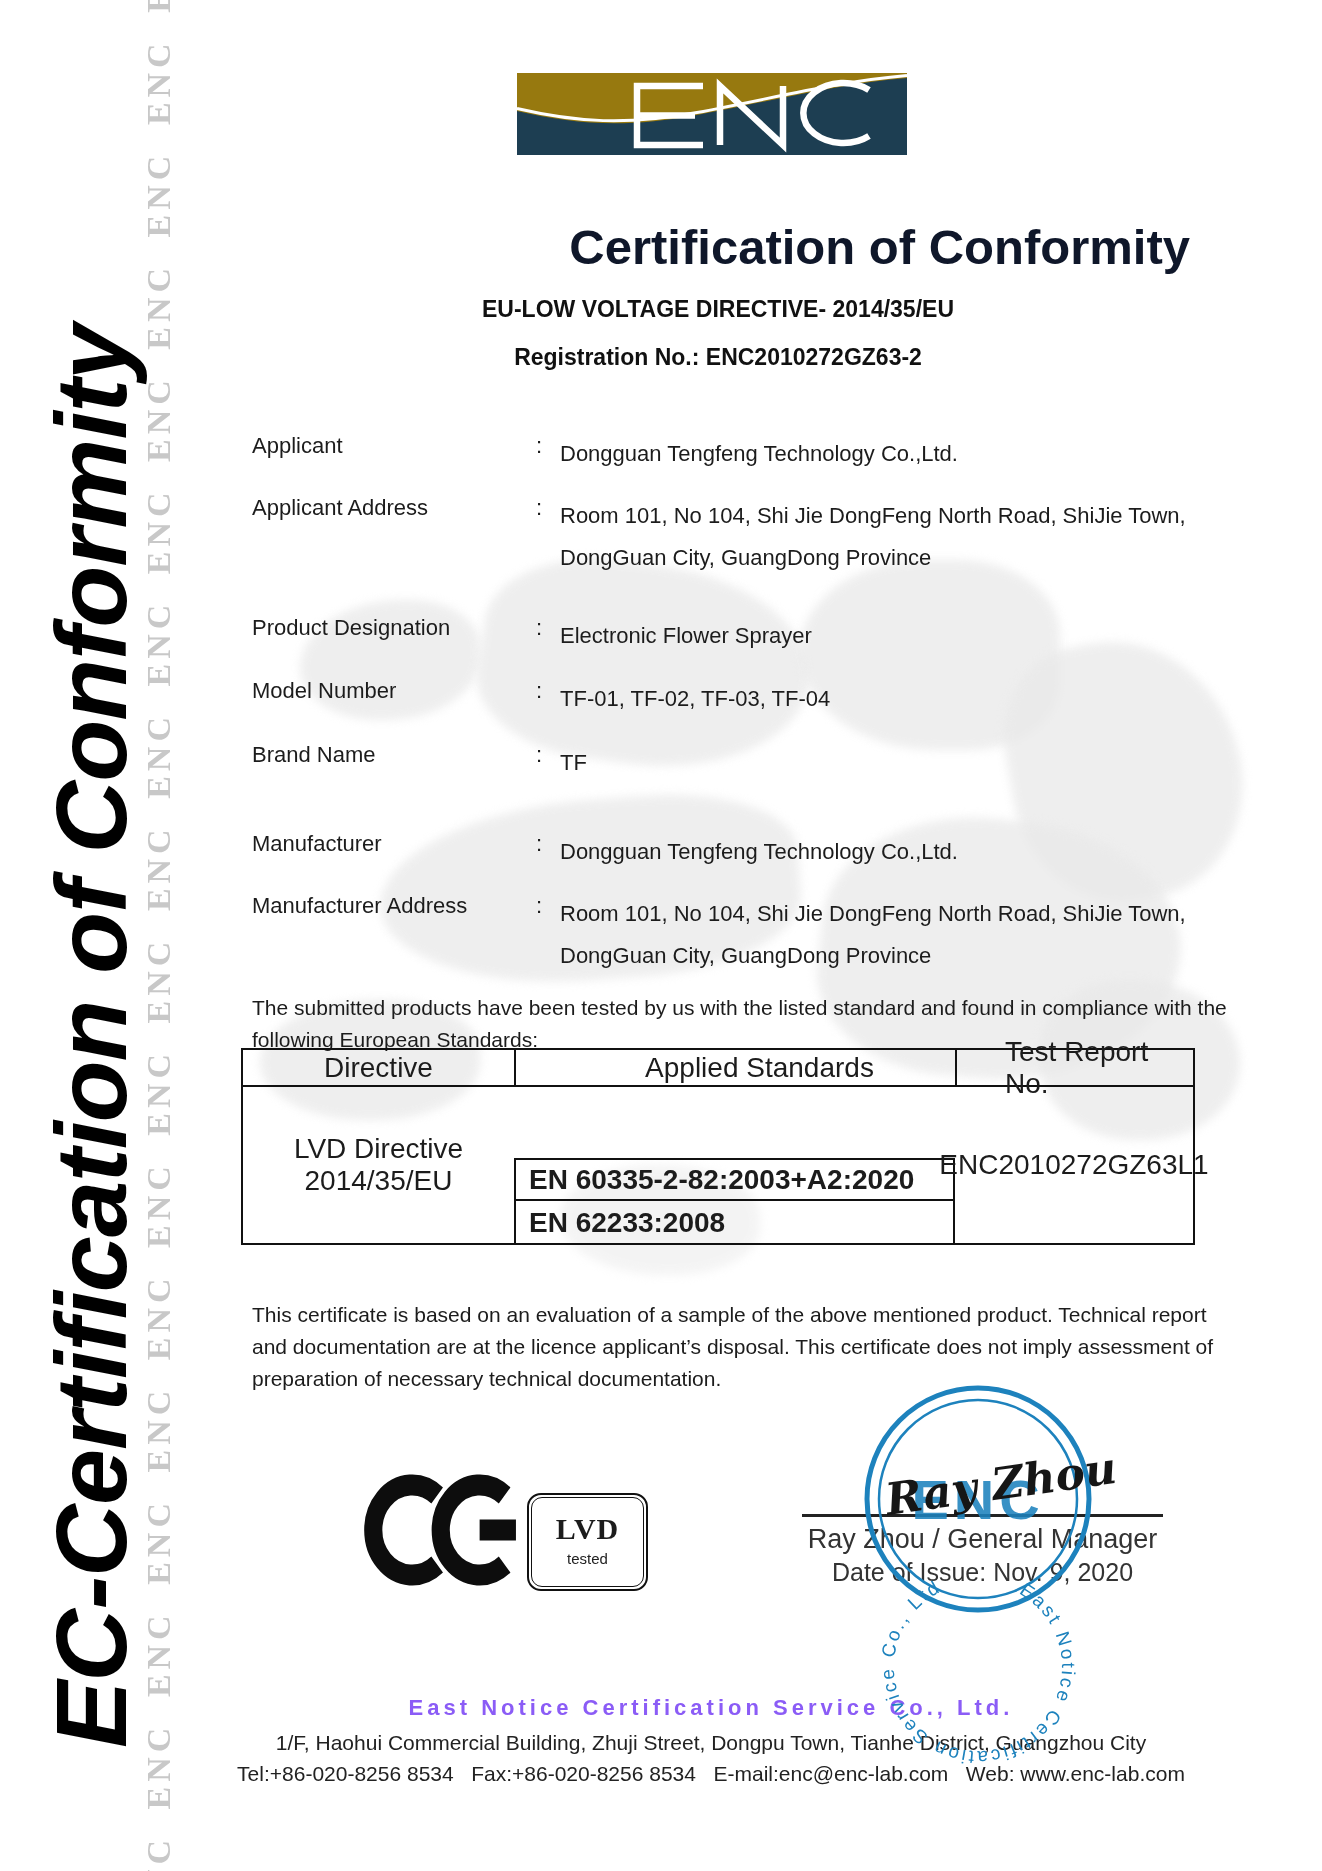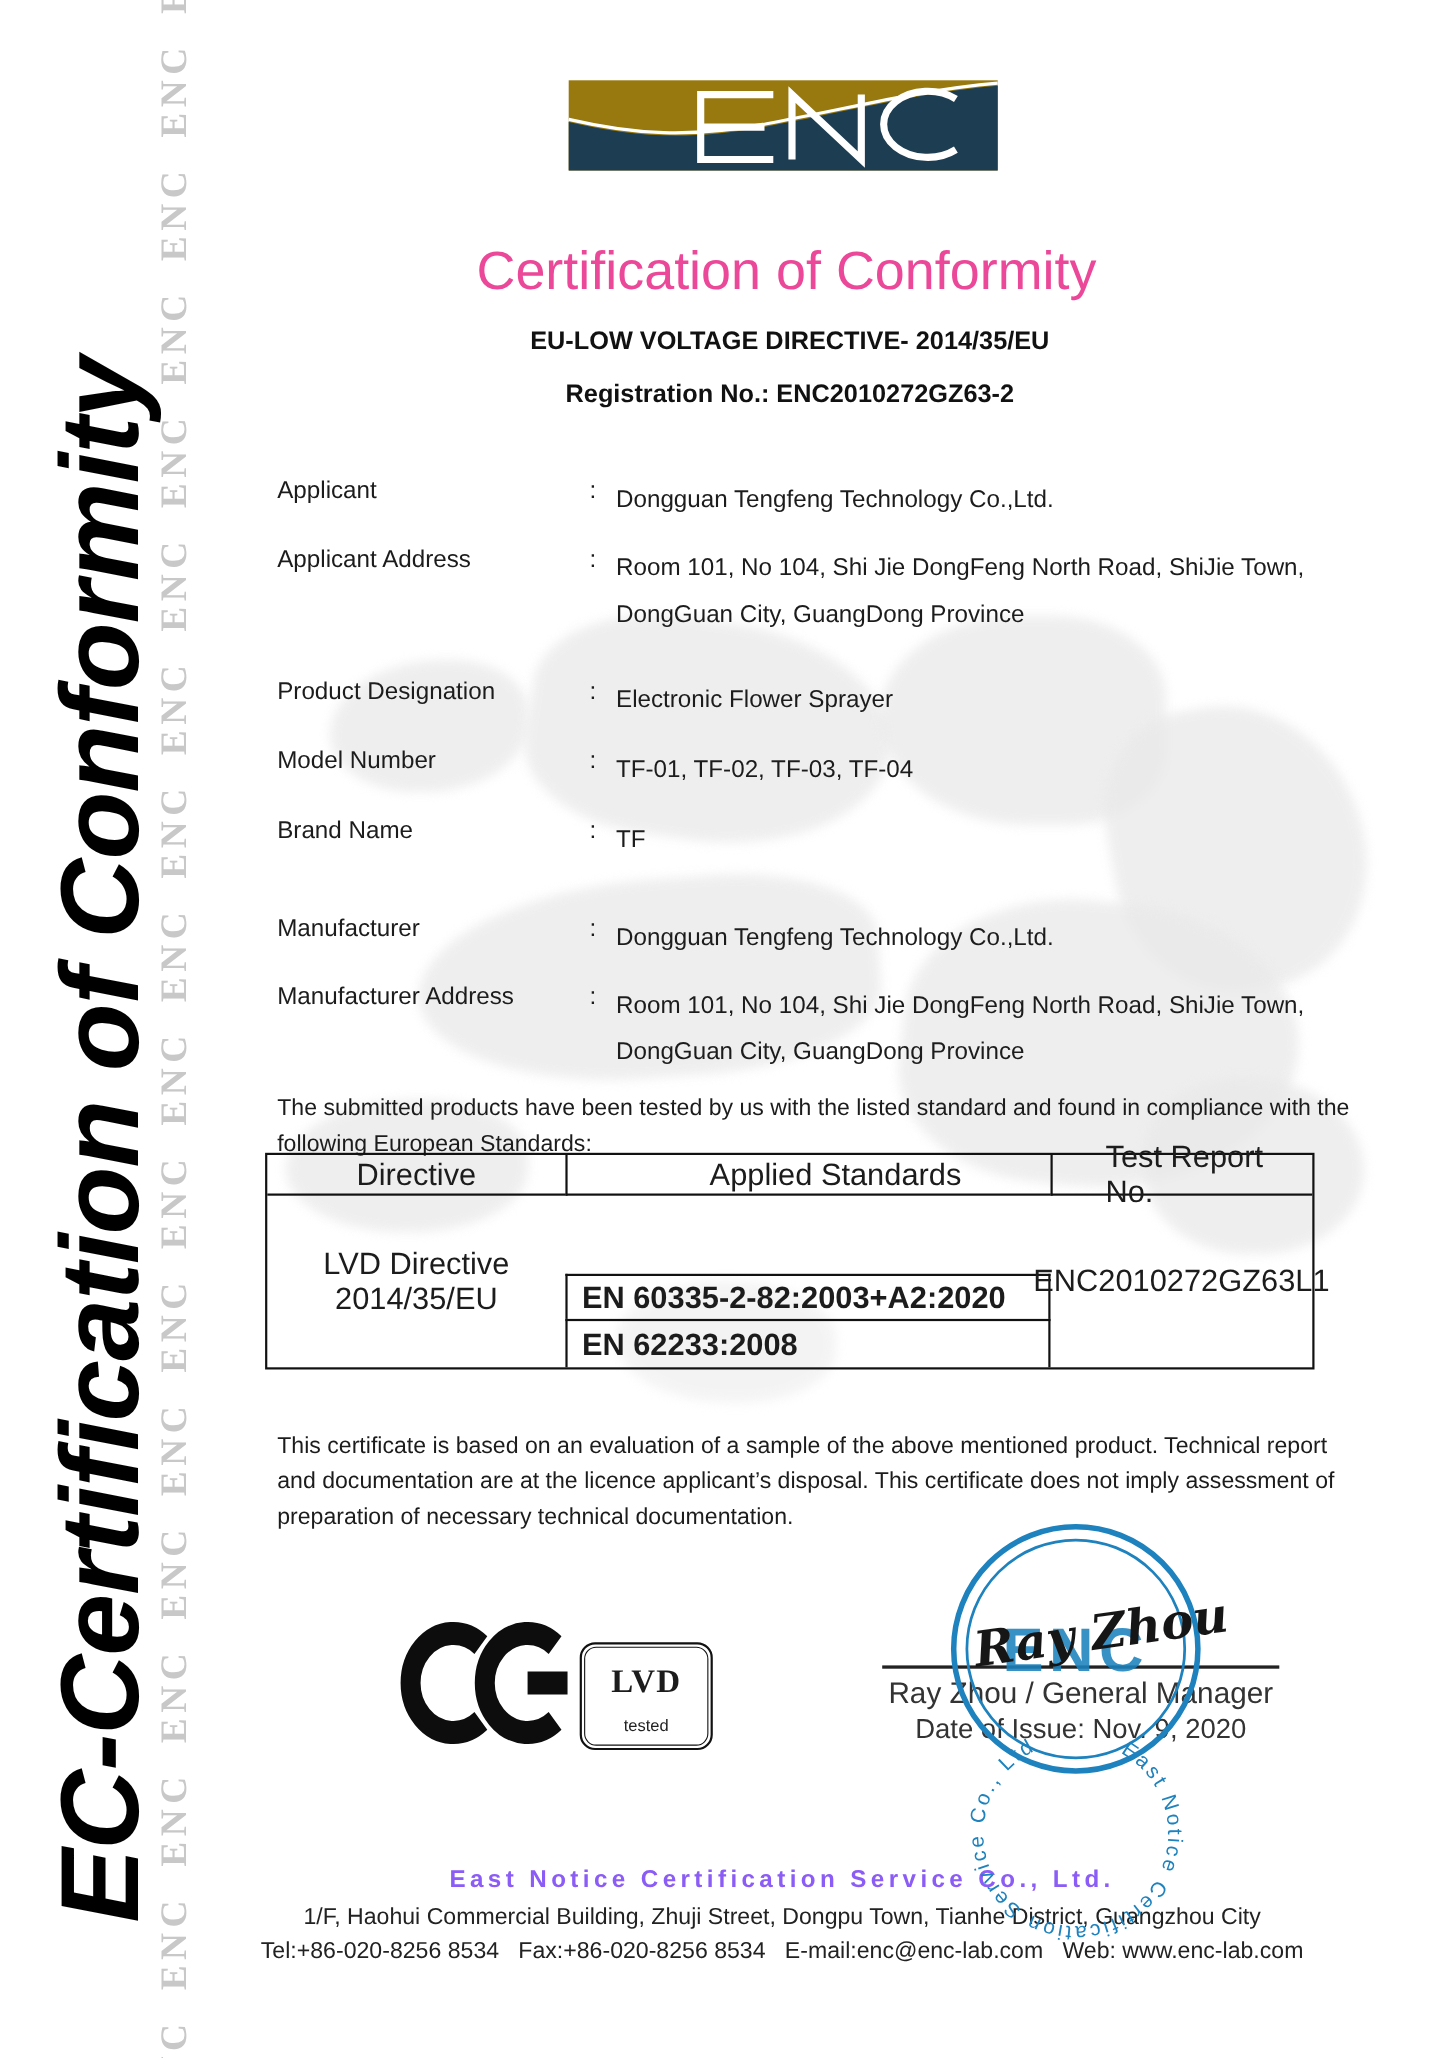--- a/index.html
+++ b/index.html
@@ -9,22 +9,22 @@
   
   .blob{position:absolute;background:#e9e9e9;filter:blur(5px);opacity:.75;z-index:0;}
   
   .v-title{position:absolute;left:34px;top:1748px;transform:rotate(-90deg);
            transform-origin:0 0;white-space:nowrap;font-size:101px;font-weight:bold;
            font-style:italic;color:#000;z-index:2;letter-spacing:-1px;}
   .v-enc{position:absolute;left:140px;top:1894px;transform:rotate(-90deg);
          transform-origin:0 0;white-space:nowrap;font-family:"Liberation Serif",serif;
          font-size:34px;font-weight:bold;color:#c8c8c8;letter-spacing:5px;
          word-spacing:12px;z-index:1;}
-  .title{position:absolute;left:240px;top:219px;width:950px;text-align:center;
-         font-size:49px;font-weight:normal;color:#ec4899;z-index:2;}
+  .title{position:absolute;left:240px;top:219px;width:950px;text-align:right;
+         font-size:49px;font-weight:bold;color:#0f172a;z-index:2;}
   .sub1{position:absolute;left:240px;top:296px;width:956px;text-align:center;
         font-size:23px;font-weight:bold;color:#111;z-index:2;}
   .sub2{position:absolute;left:240px;top:344px;width:956px;text-align:center;
         font-size:23px;font-weight:bold;color:#111;z-index:2;}
   .frow{position:absolute;left:252px;width:940px;z-index:2;font-size:22px;}
   .frow .lab{position:absolute;left:0;top:0;}
   .frow .col{position:absolute;left:284px;top:0;}
   .frow .val{position:absolute;left:308px;top:0;line-height:42px;white-space:nowrap;}
   .intro{position:absolute;left:252px;top:992px;width:960px;font-size:21px;
          line-height:32px;z-index:2;}
@@ -42,21 +42,21 @@
   .dcell{flex-direction:column;line-height:32px;}
   .note{position:absolute;left:252px;top:1299px;width:980px;font-size:21px;
         line-height:32px;z-index:2;}
   .note div{white-space:nowrap;}
   .lvdbox{position:absolute;left:527px;top:1493px;width:117px;height:94px;
           border:2px solid #111;border-radius:14px;z-index:2;}
   .lvdbox .inner{position:absolute;left:2px;top:2px;right:2px;bottom:2px;
           border:1.5px solid #111;border-radius:11px;text-align:center;}
   .lvdbox .lvd{font-family:"Liberation Serif",serif;font-weight:bold;
           font-size:30px;margin-top:14px;letter-spacing:1px;}
-  .lvdbox .tst{font-size:15px;margin-top:15px;color:#222;}
+  .lvdbox .tst{font-size:15px;margin-top:4px;color:#222;}
   .sigline{position:absolute;left:802px;top:1514px;width:361px;height:2.5px;
            background:#222;z-index:2;}
   .signame{position:absolute;left:792px;top:1524px;width:381px;text-align:center;
            font-size:27px;color:#333;z-index:2;}
   .sigdate{position:absolute;left:792px;top:1558px;width:381px;text-align:center;
            font-size:25px;color:#333;z-index:2;}
   .footco{position:absolute;left:120px;top:1695px;width:1182px;text-align:center;
           font-size:22px;font-weight:bold;letter-spacing:4px;color:#8b5cf6;z-index:2;}
   .footad{position:absolute;left:120px;top:1731px;width:1182px;text-align:center;
           font-size:21px;color:#222;z-index:2;}

